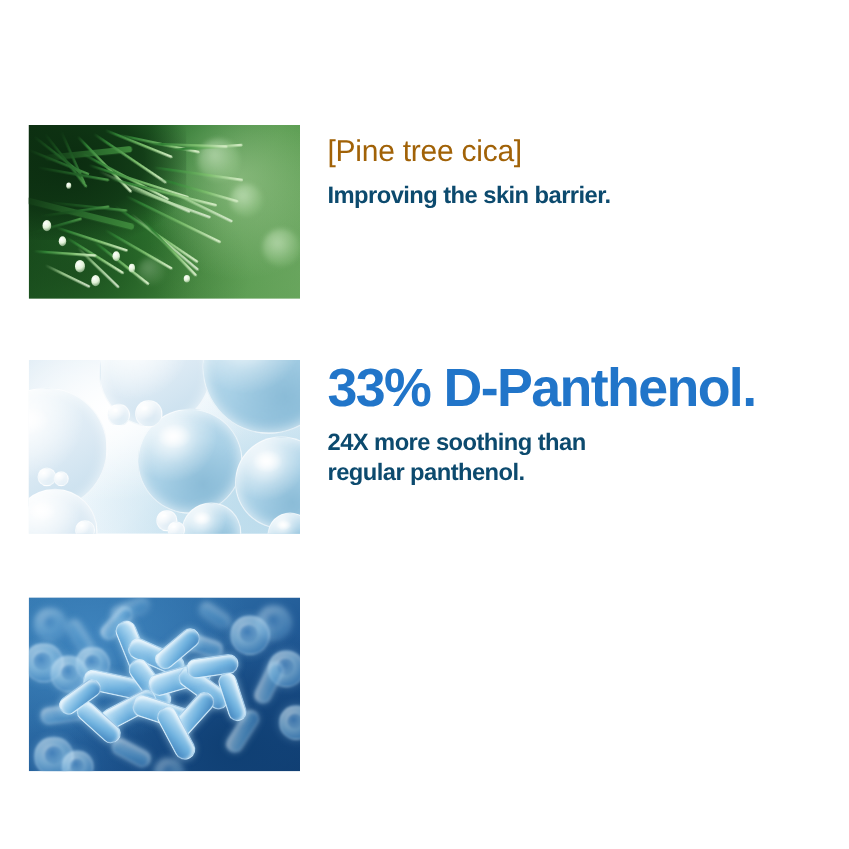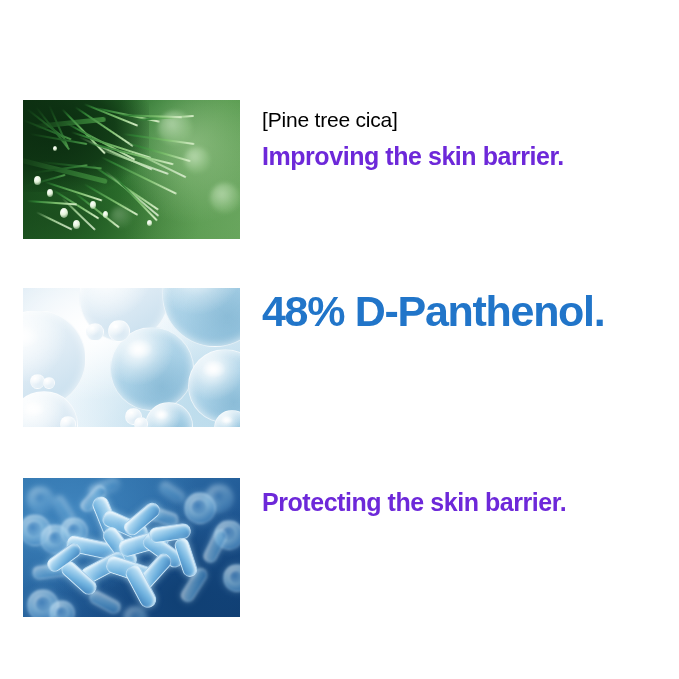--- a/index.html
+++ b/index.html
@@ -59,33 +59,33 @@
   .heading {
     font-size: 43px;
     font-weight: bold;
     letter-spacing: -1.3px;
     line-height: 1.0;
     color: #2175c9;
     margin: 0;
     white-space: nowrap;
   }
   .subtitle {
-    font-size: 21px;
+    font-size: 24px;
     font-weight: normal;
     letter-spacing: -0.2px;
     line-height: 1.25;
-    color: #000000;
+    color: #a16207;
     margin: 6px 0 0 0;
   }
   .body-text {
-    font-size: 25px;
+    font-size: 19px;
     font-weight: bold;
     letter-spacing: -0.45px;
     line-height: 1.26;
-    color: #6d28d9;
+    color: #0c4a6e;
     margin: 5px 0 0 0;
   }
   .body-text .ln { display: block; }
 
   
   #row-1 .heading { font-size: 44px; margin-top: 0px; }
   #row-1 .subtitle { margin-top: 7px; }
   #row-1 .body-text { margin-top: 8px; }
 
   #row-2 .heading { font-size: 43px; margin-top: 2px; }
@@ -321,21 +321,25 @@
         <div class="bubble pale" style="left:3%;top:62%;width:13px;height:13px;"></div>
         <div class="bubble pale" style="left:9%;top:64%;width:10px;height:10px;"></div>
         <div class="bubble pale" style="left:47%;top:86%;width:15px;height:15px;"></div>
         <div class="bubble pale" style="left:51%;top:93%;width:12px;height:12px;"></div>
         <div class="bubble pale" style="left:17%;top:92%;width:14px;height:14px;"></div>
         <div class="bubble" style="left:88%;top:88%;width:34px;height:34px;"></div>
       </div>
     </div>
 
     <div class="copy">
-      <h2 class="heading">48% D-Panthenol.</h2>
+      <h2 class="heading">33% D-Panthenol.</h2>
+      <p class="body-text">
+        <span class="ln">24X more soothing than</span>
+        <span class="ln">regular panthenol.</span>
+      </p>
     </div>
   </div>
 
   <div class="row" id="row-3">
 
     <div class="thumb">
       <div class="canvas">
         <div class="pro-bg"></div>
 
         <div class="cocc far" style="left:2%;top:6%;width:24px;height:24px;"></div>
@@ -373,19 +377,16 @@
         <div class="rod" style="left:50%;top:62%;width:42px;height:14px;transform:rotate(-48deg);"></div>
         <div class="rod" style="left:16%;top:66%;width:40px;height:14px;transform:rotate(42deg);"></div>
         <div class="rod" style="left:44%;top:72%;width:44px;height:15px;transform:rotate(62deg);"></div>
         <div class="rod" style="left:58%;top:34%;width:40px;height:14px;transform:rotate(-8deg);"></div>
         <div class="rod" style="left:66%;top:52%;width:38px;height:13px;transform:rotate(72deg);"></div>
         <div class="rod" style="left:10%;top:52%;width:36px;height:13px;transform:rotate(-36deg);"></div>
       </div>
     </div>
 
     <div class="copy">
-      <p class="body-text">
-        <span class="ln">Protecting the skin barrier.</span>
-      </p>
     </div>
   </div>
 
 </div>
 
 </body></html>

